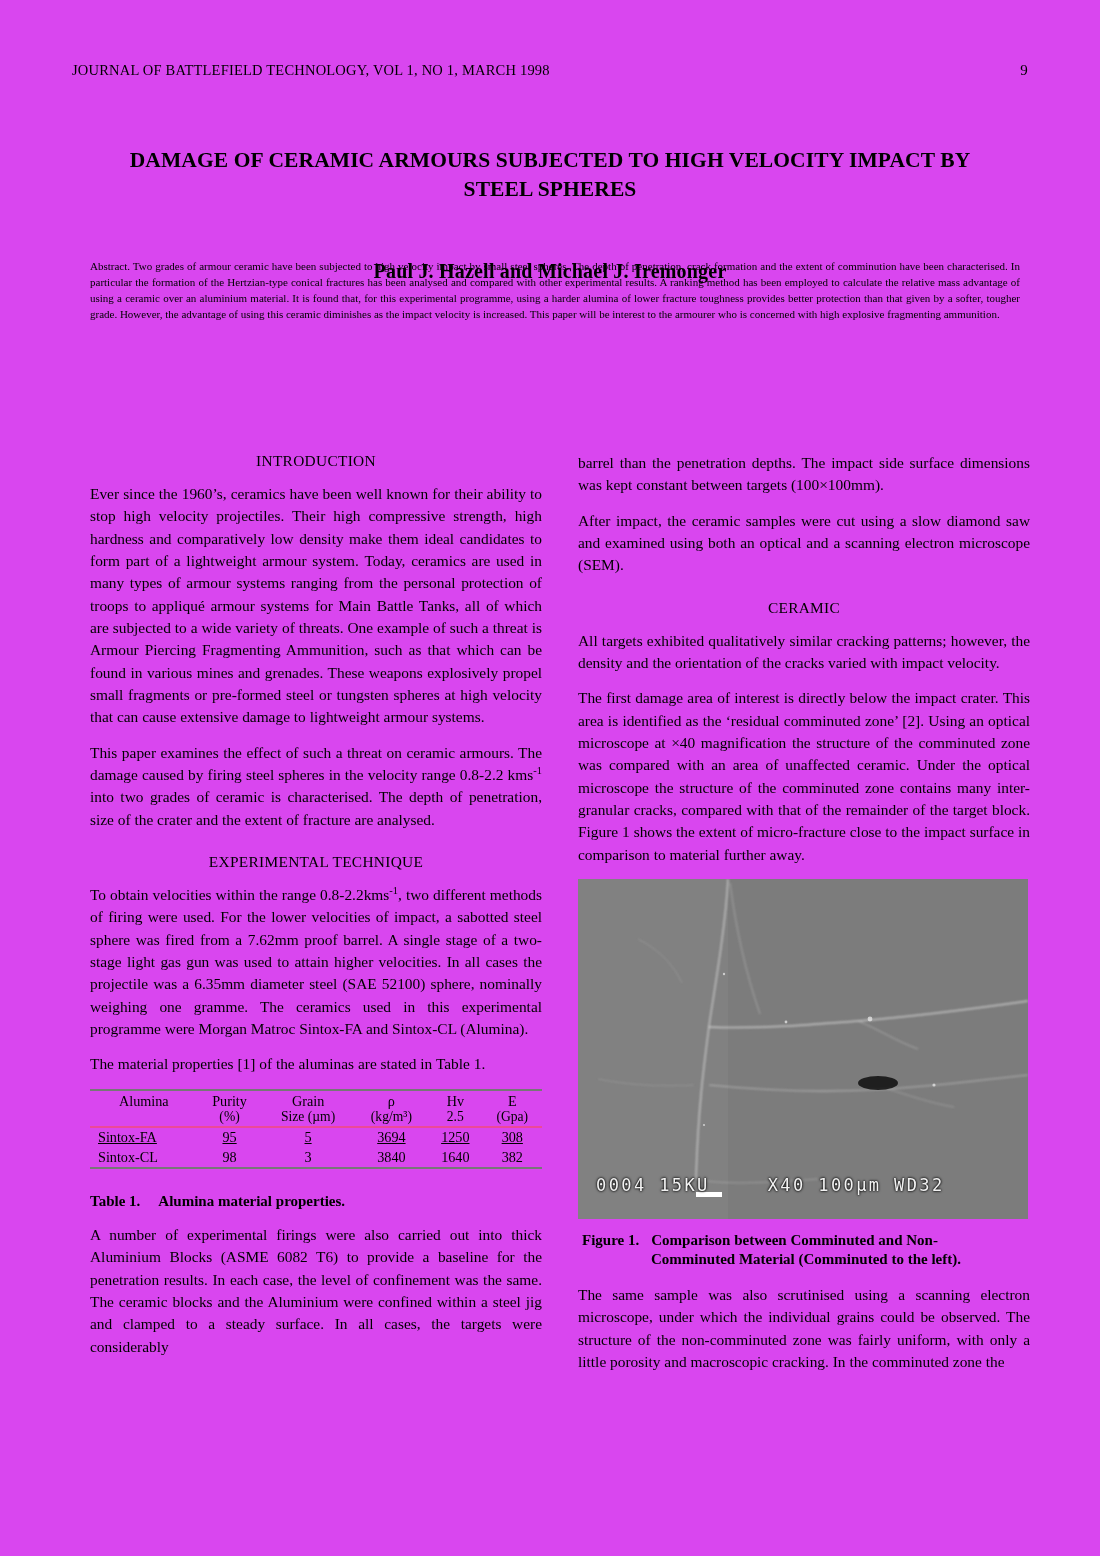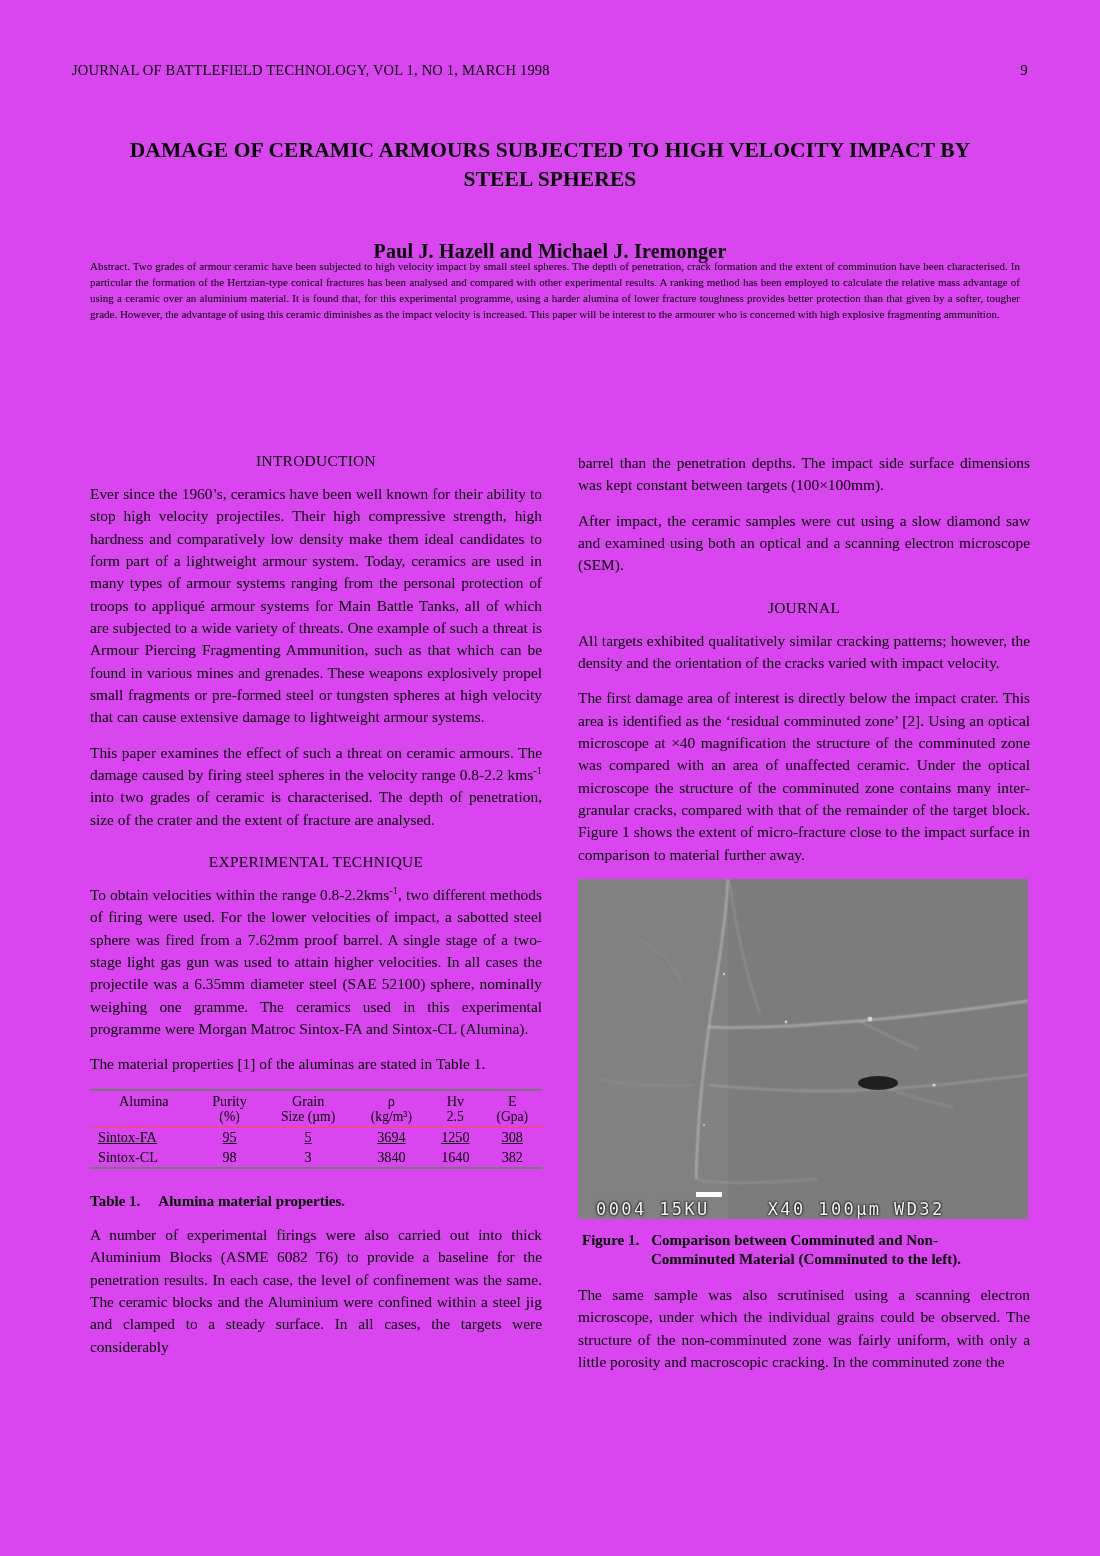--- a/index.html
+++ b/index.html
@@ -41,21 +41,21 @@
     position: absolute;
     left: 92px;
     top: 128px;
     width: 916px;
     text-align: center;
   }
   .paper-title {
     font-size: 21.5px;
     font-weight: bold;
     line-height: 1.35;
-    margin: 8px;
+    margin: 18px;
     letter-spacing: 0.1px;
   }
   .authors {
     font-size: 20px;
     font-weight: bold;
     margin: 0;
     padding-top: 38px;
     letter-spacing: 0.2px;
   }
 
@@ -151,21 +151,21 @@
     background: #121212;
     overflow: hidden;
   }
   .sem-noise {
     position: absolute;
     inset: 0;
   }
   .sem-overlay-text {
     position: absolute;
     left: 18px;
-    bottom: 0;
+    bottom: 24px;
     right: 10px;
     display: flex;
     align-items: flex-end;
     color: #f2f2f2;
     font-family: "DejaVu Sans Mono", "Liberation Mono", monospace;
     font-size: 17px;
     letter-spacing: 2.4px;
     text-shadow: 0 0 2px #000, 0 0 3px #000;
   }
   .sem-overlay-text .grp-left { white-space: nowrap; }
@@ -276,21 +276,21 @@
       <p class="table-caption"><span class="capnum">Table 1.</span><span>Alumina material properties.</span></p>
 
       <p class="body-par">A number of experimental firings were also carried out into thick Aluminium Blocks (ASME 6082 T6) to provide a baseline for the penetration results. In each case, the level of confinement was the same. The ceramic blocks and the Aluminium were confined within a steel jig and clamped to a steady surface. In all cases, the targets were considerably</p>
     </div>
 
     <div class="col col-right">
 
       <p class="body-par">barrel than the penetration depths. The impact side surface dimensions was kept constant between targets (100×100mm).</p>
       <p class="body-par">After impact, the ceramic samples were cut using a slow diamond saw and examined using both an optical and a scanning electron microscope (SEM).</p>
 
-      <p class="section-head spaced-top">JOURNAL</p>
+      <p class="section-head spaced-top">CERAMIC</p>
 
       <p class="body-par">All targets exhibited qualitatively similar cracking patterns; however, the density and the orientation of the cracks varied with impact velocity.</p>
       <p class="body-par">The first damage area of interest is directly below the impact crater. This area is identified as the ‘residual comminuted zone’ [2]. Using an optical microscope at ×40 magnification the structure of the comminuted zone was compared with an area of unaffected ceramic. Under the optical microscope the structure of the comminuted zone contains many inter-granular cracks, compared with that of the remainder of the target block. Figure 1 shows the extent of micro-fracture close to the impact surface in comparison to material further away.</p>
 
       <div class="figure-block">
         <div class="sem-figure">
           <svg class="sem-noise" viewBox="0 0 450 340" preserveAspectRatio="none">
             <defs>
               <filter id="grain" x="0" y="0" width="100%" height="100%">
                 <feTurbulence type="fractalNoise" baseFrequency="0.55" numOctaves="4" seed="7" result="n"></feTurbulence>

